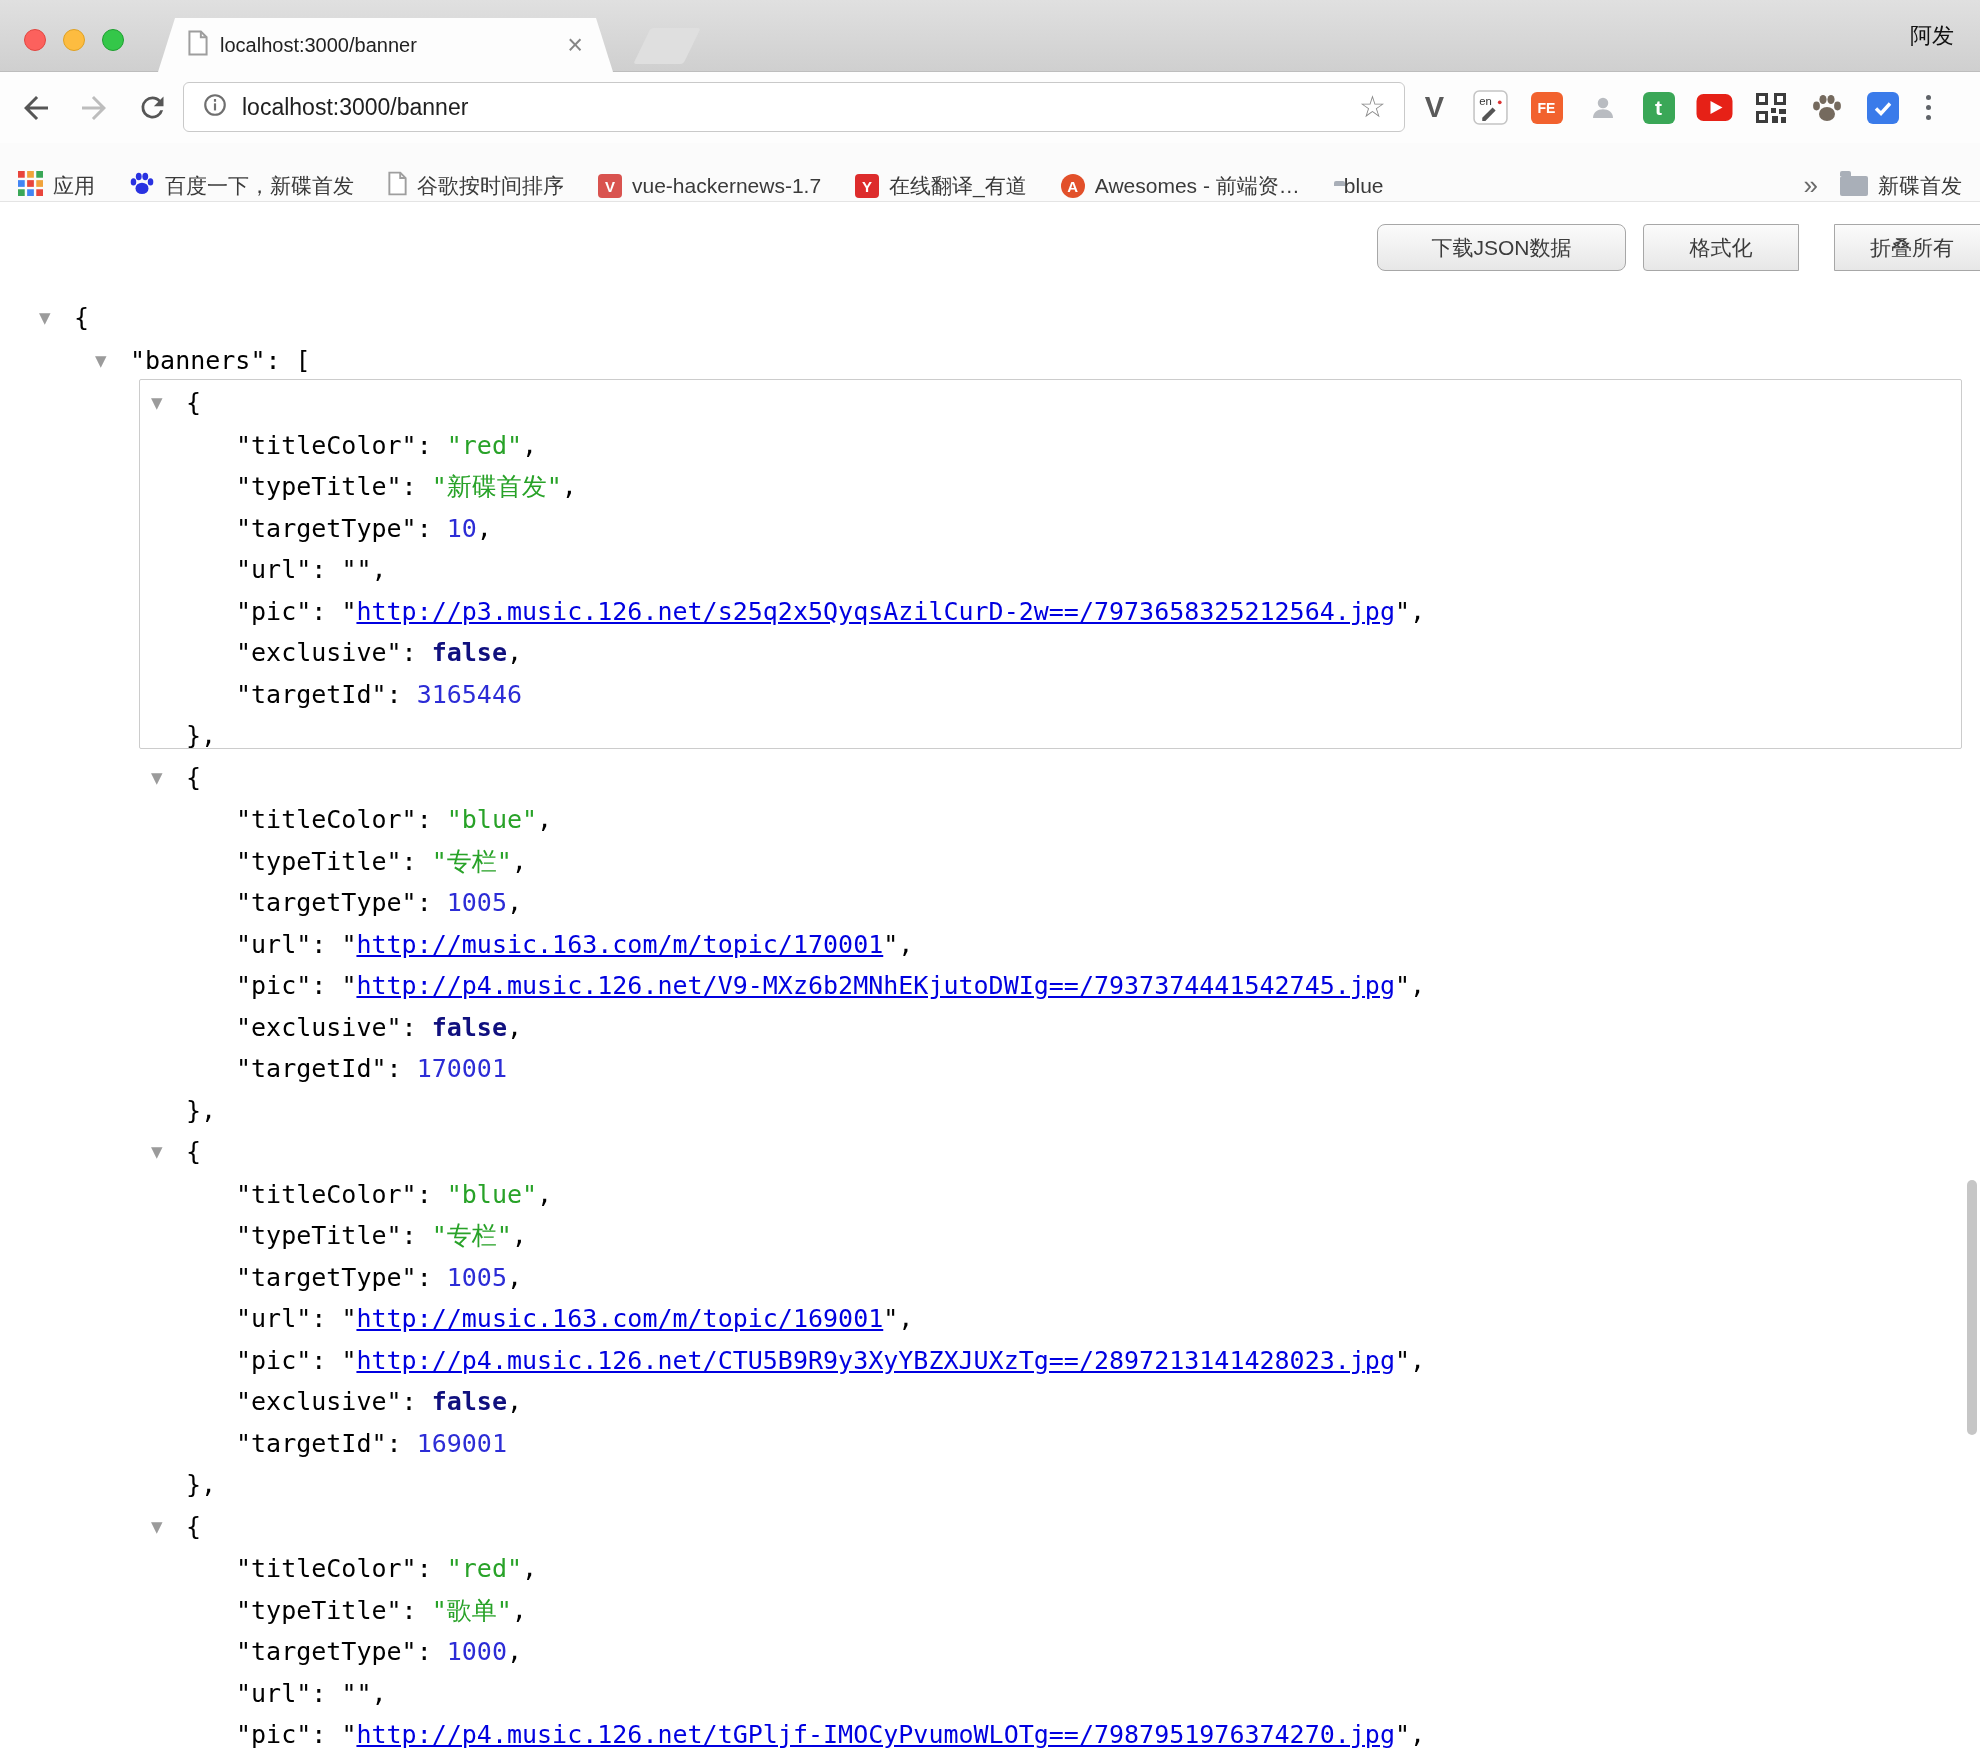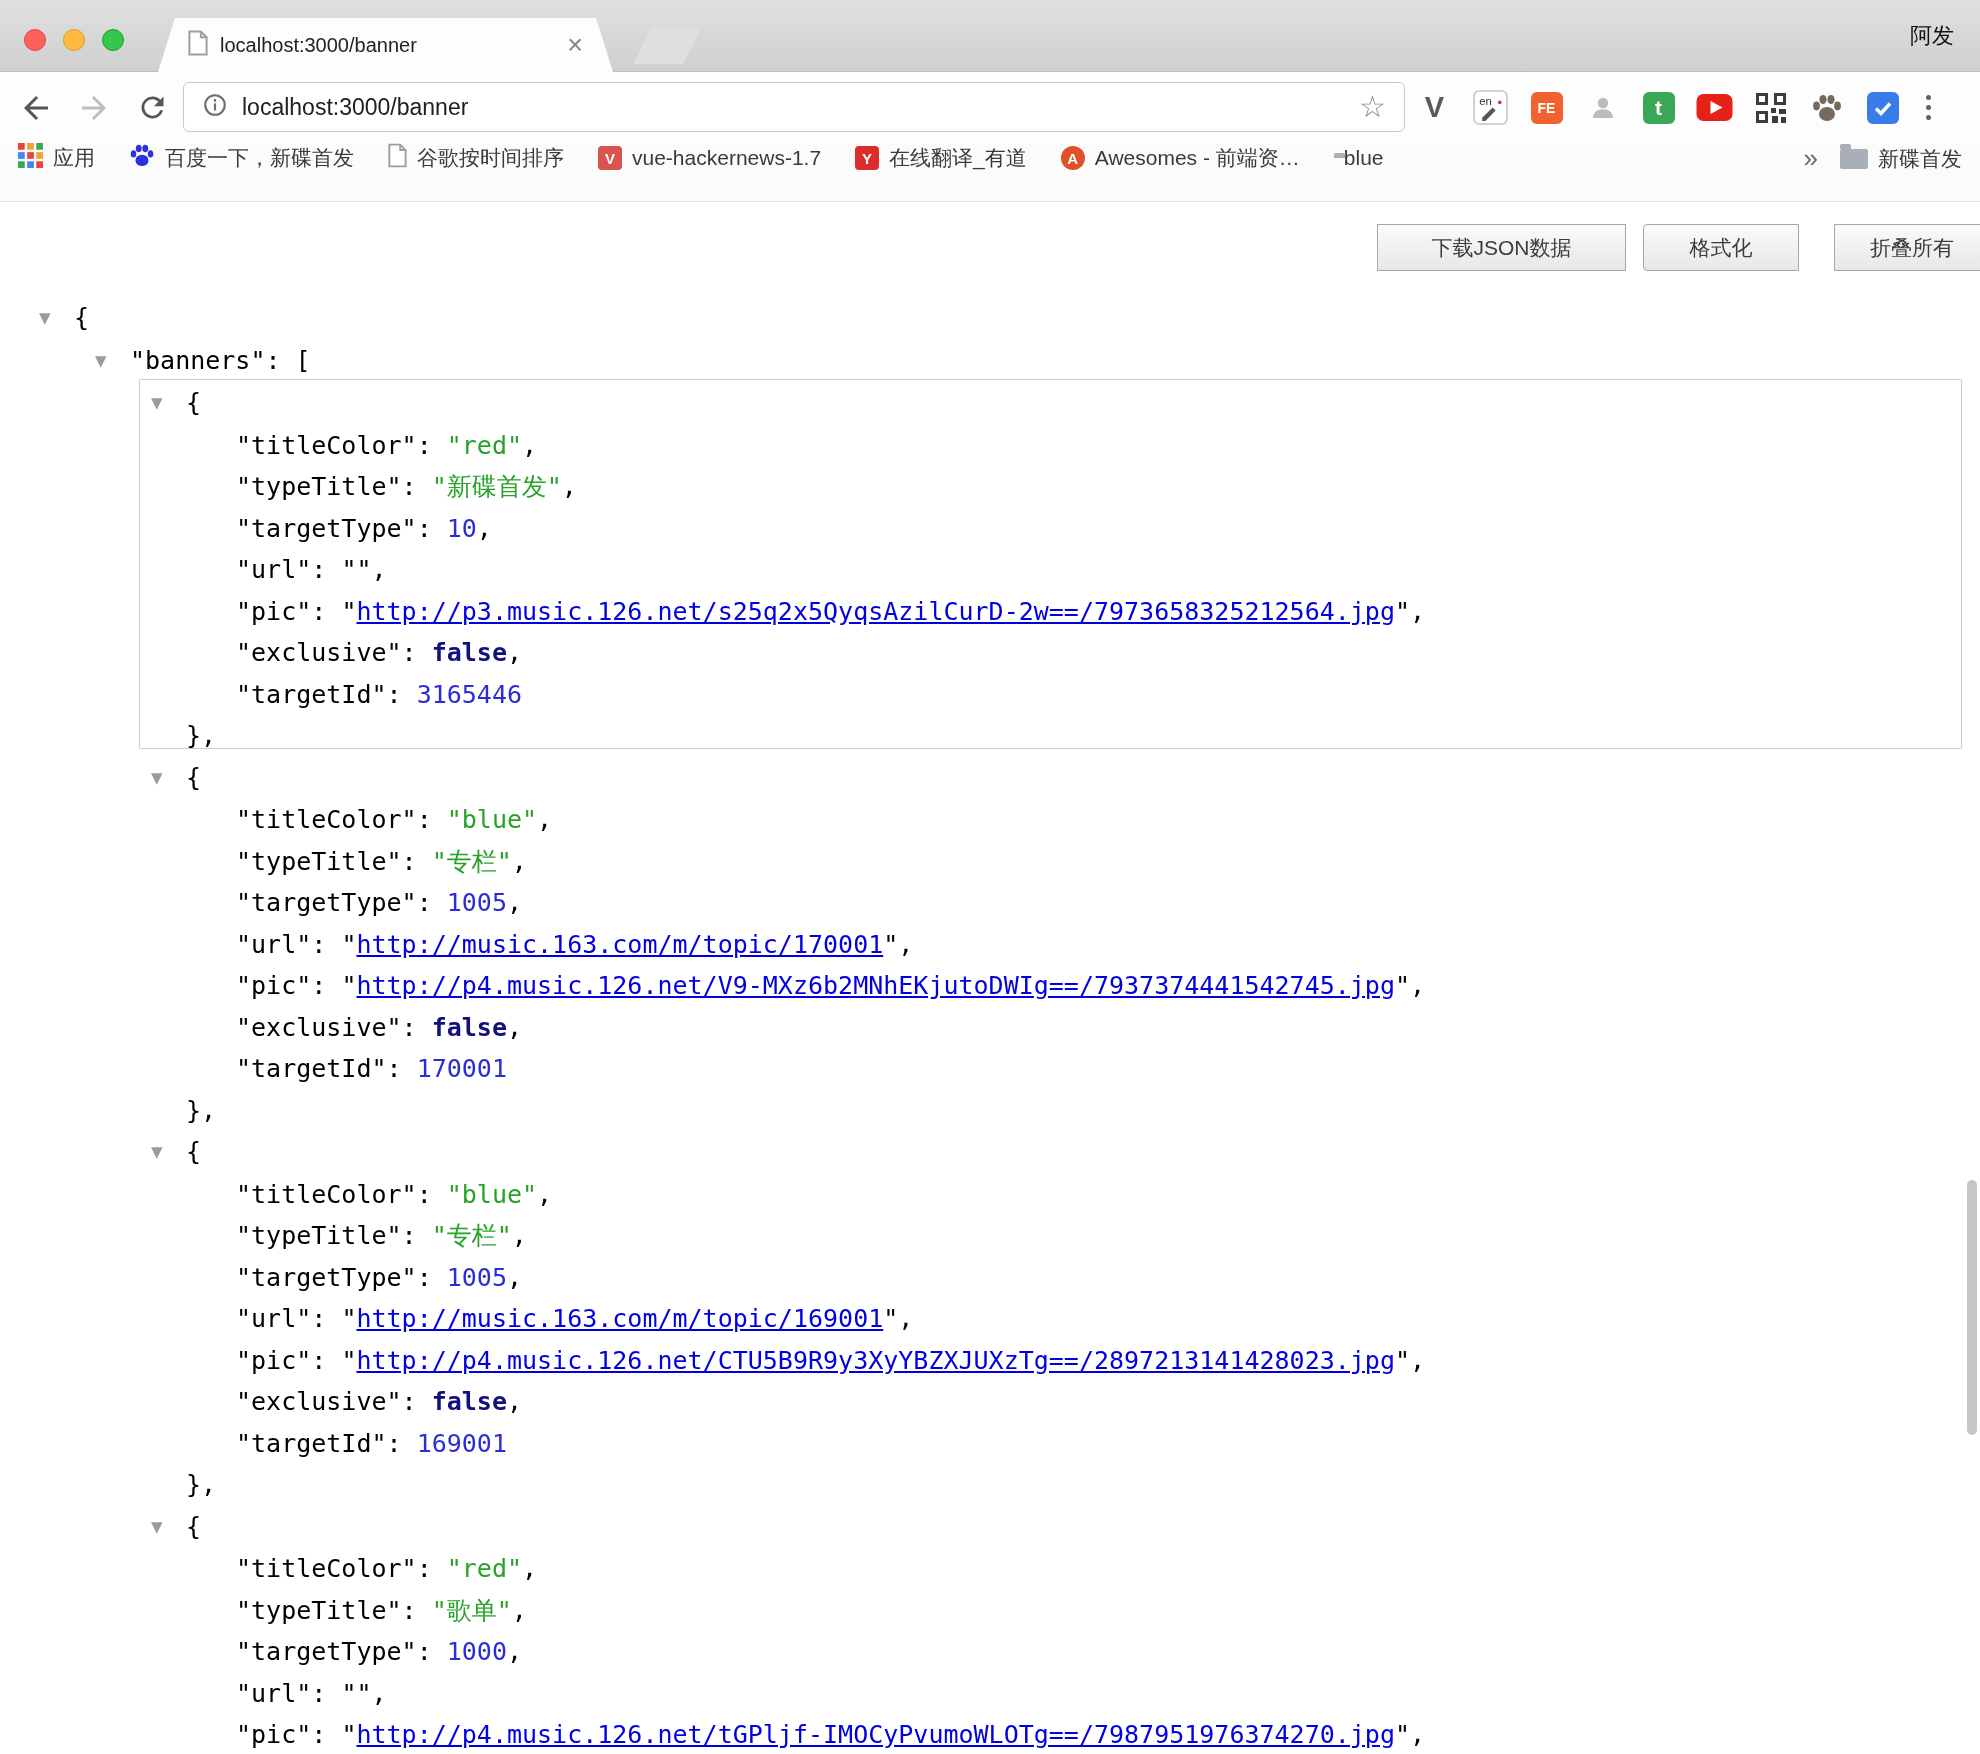--- a/index.html
+++ b/index.html
@@ -48,36 +48,36 @@
   .extrow { position:absolute; left:1416px; top:0; height:71px; display:flex; align-items:center; gap:19px; }
   .ext { width:37px; height:37px; display:flex; align-items:center; justify-content:center; }
   .ext-letter { font-weight:bold; font-size:29px; color:#5a5a5a; }
   .badge { border-radius:6px; color:#fff; font-weight:bold; display:flex; align-items:center; justify-content:center; }
   .menudots { display:flex; flex-direction:column; gap:5px; padding:0 6px; }
   .menudots i { width:5px; height:5px; border-radius:50%; background:#5f6368; }
 
   
   .bookmarks {
     height:59px; background:#fbfbfb; border-bottom:1px solid #e4e4e4;
-    display:flex; align-items:flex-start; padding:0 18px; gap:34px;
+    display:flex; align-items:flex-end; padding:0 18px; gap:34px;
     font-size:21px; color:#3a3a3a; white-space:nowrap;
   }
   .bm { display:flex; align-items:center; gap:10px; cursor:pointer; }
   .bm-right { margin-left:auto; display:flex; align-items:center; gap:22px; }
   .chev { font-size:26px; color:#6a6a6a; }
   .folder { width:28px; height:20px; background:#a9afb8; border-radius:2px; position:relative; }
   .folder:before { content:""; position:absolute; top:-5px; left:0; width:11px; height:5px; background:#a9afb8; border-radius:2px 2px 0 0; }
 
   
   .content { position:relative; height:1552px; background:#fff; overflow:hidden; }
   .btn {
     position:absolute; top:22px; height:47px;
     display:flex; align-items:center; justify-content:center;
     background:linear-gradient(#fbfbfb,#e7e7e7);
-    border:1px solid #a7a7a7; border-radius:0;
+    border:1px solid #a7a7a7; border-radius:8px;
     font-size:21px; color:#3c3c3c; cursor:pointer;
   }
   .btn-download { left:1377px; width:249px; }
   .btn-format { left:1643px; width:156px; border-radius:4px 0 0 4px; }
   .btn-collapse { left:1798px; width:156px; border-radius:0 4px 4px 0; border-left:1px solid #a7a7a7;margin-left:36px; }
 
   .hlbox { position:absolute; left:139px; top:177px; width:1823px; height:370px;
     border:1px solid #cccccc; border-radius:2px; pointer-events:none; }
 
   .jtree {

